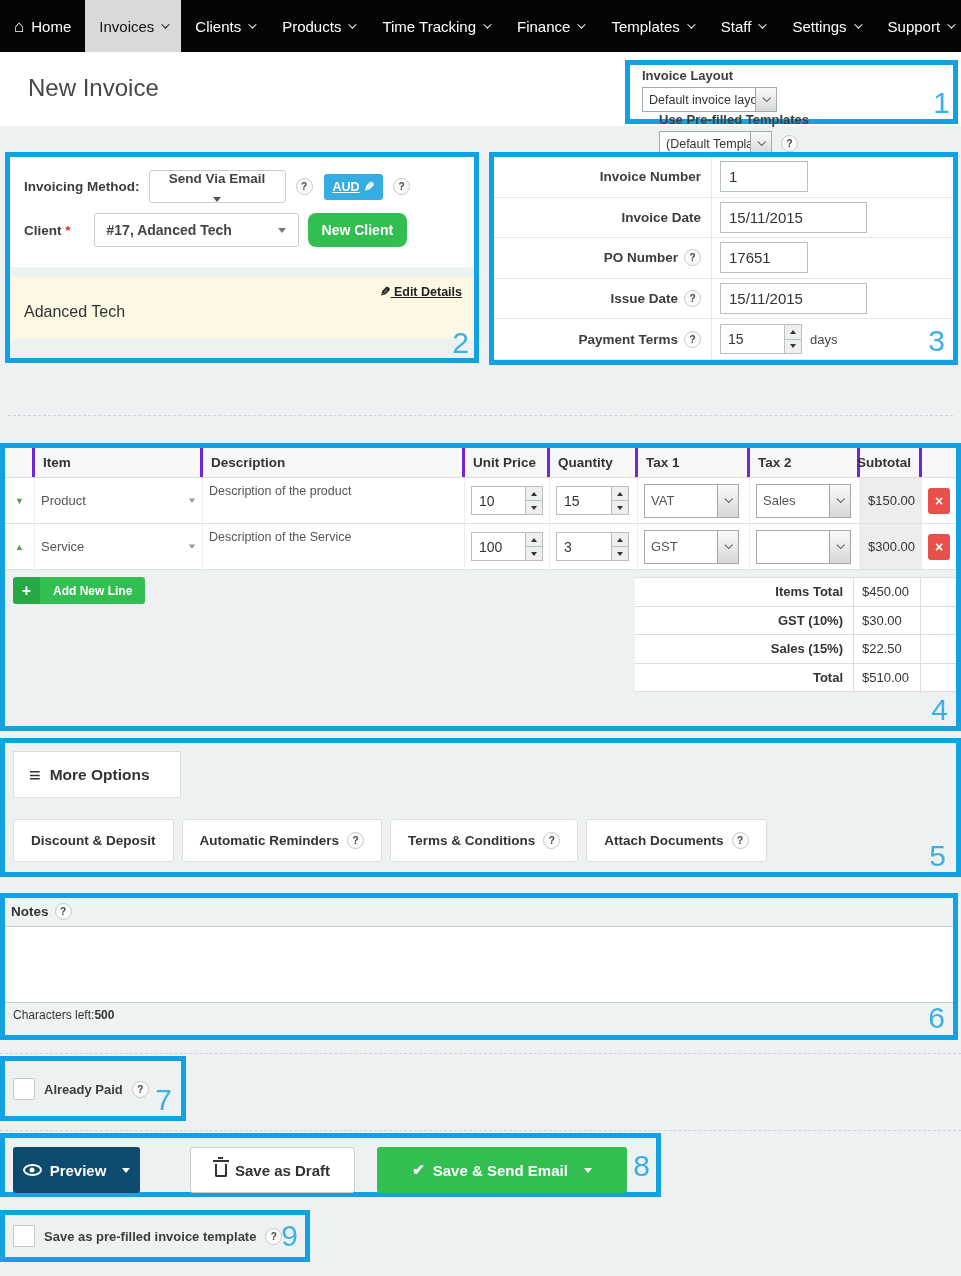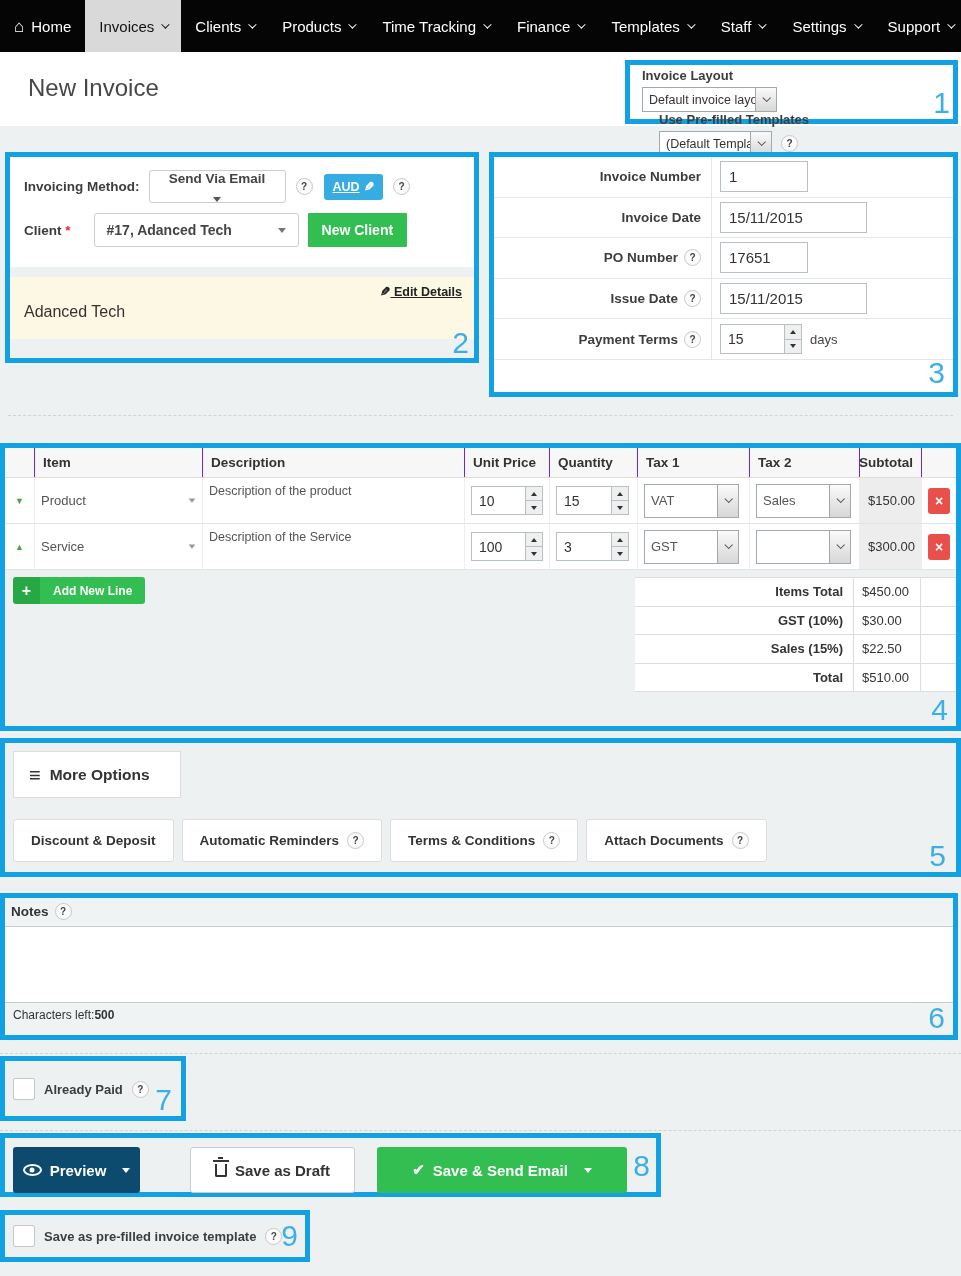--- a/index.html
+++ b/index.html
@@ -51,39 +51,39 @@
   
   .box2 { left: 5px; top: 152px; width: 474px; height: 211px; background: #edf1f2; }
   .box2 .white { position: absolute; left: 0; top: 0; width: 100%; height: 110px; background: #fff; padding: 13px 14px 0; }
   .frow { display: flex; align-items: center; }
   .blbl { font-size: 13.5px; font-weight: bold; color: #3d3d3d; white-space: nowrap; }
   .drop-btn { display: flex; align-items: center; justify-content: space-between; border: 1px solid #ccc; border-radius: 3px; background: #fff; height: 33px; padding: 0 10px; font-size: 13.5px; font-weight: bold; color: #444; cursor: pointer; flex-direction: column; }
   .aud-btn { display: inline-flex; align-items: center; height: 26px; padding: 0 9px; border-radius: 3px; background: #35ade3; color: #fff; font-size: 12.5px; font-weight: bold; cursor: pointer; }
   .aud-btn .audtxt { text-decoration: underline; margin-right: 4px; }
   .sel-btn { display: flex; align-items: center; justify-content: space-between; border: 1px solid #ccc; border-radius: 3px; background: #fff; height: 34px; padding: 0 12px; font-size: 14px; font-weight: bold; color: #444; width: 205px; cursor: pointer; }
   .sel-btn .caret { color: #777; }
-  .green-btn { display: inline-flex; align-items: center; justify-content: center; border-radius: 1px; background: #32be50; color: #fff; font-weight: bold; cursor: pointer; }
+  .green-btn { display: inline-flex; align-items: center; justify-content: center; border-radius: 8px; background: #32be50; color: #fff; font-weight: bold; cursor: pointer; }
   .box2 .yellow { position: absolute; left: 0; top: 120px; width: 100%; height: 62px; background: #fcf8e3; }
   .client-name { position: absolute; left: 14px; top: 26px; font-size: 16px; color: #333; }
   .edit-details { position: absolute; right: 12px; top: 7px; font-size: 12.5px; font-weight: bold; color: #222; text-decoration: underline; cursor: pointer; }
 
   
-  .box3 { left: 489px; top: 152px; width: 469px; height: 245px; background: #fff; }
+  .box3 { left: 489px; top: 152px; width: 469px; height: 213px; background: #fff; }
   .d-row { display: flex; align-items: stretch; height: 40.6px; border-bottom: 1px solid #e6e6e6; }
   .d-row:last-child { border-bottom: none; }
   .d-lab { width: 218px; display: flex; align-items: center; justify-content: flex-end; gap: 6px; padding-right: 10px; border-right: 1px solid #e6e6e6; font-size: 13.5px; font-weight: bold; color: #3d3d3d; }
   .d-field { flex: 1; display: flex; align-items: center; gap: 8px; padding-left: 8px; }
   .tin { border: 1px solid #b7c0c4; height: 31px; padding: 0 8px; font-size: 15px; color: #333; font-family: "Liberation Sans", sans-serif; outline: none; background: #fff; }
   .days { font-size: 13px; color: #444; }
 
   
   .box4 { left: 0; top: 443px; width: 961px; height: 288px; background: #edf1f2; }
   .itable { background: #fff; }
   .i-hrow { display: flex; height: 30px; background: #f7f7f7; border-bottom: 1px solid #ddd; }
-  .i-hrow .cell { display: flex; align-items: center; font-size: 13.5px; font-weight: bold; color: #333; padding: 0 8px; border-right: 1px solid #6d28d9; }
+  .i-hrow .cell { display: flex; align-items: center; font-size: 13.5px; font-weight: bold; color: #333; padding: 0 8px; border-right: 3px solid #6d28d9; }
   .i-row { display: flex; height: 46px; border-bottom: 1px solid #e3e3e3; background: #fff; }
   .i-row .cell { border-right: 1px solid #eee; display: flex; align-items: center; padding: 0 6px; }
   .c-move { width: 30px; justify-content: center; }
   .c-item { width: 168px; }
   .c-desc { flex: 1; }
   .c-price { width: 85px; }
   .c-qty  { width: 88px; }
   .c-tax1 { width: 112px; }
   .c-tax2 { width: 110px; }
   .c-sub  { width: 62px; justify-content: flex-end; }

